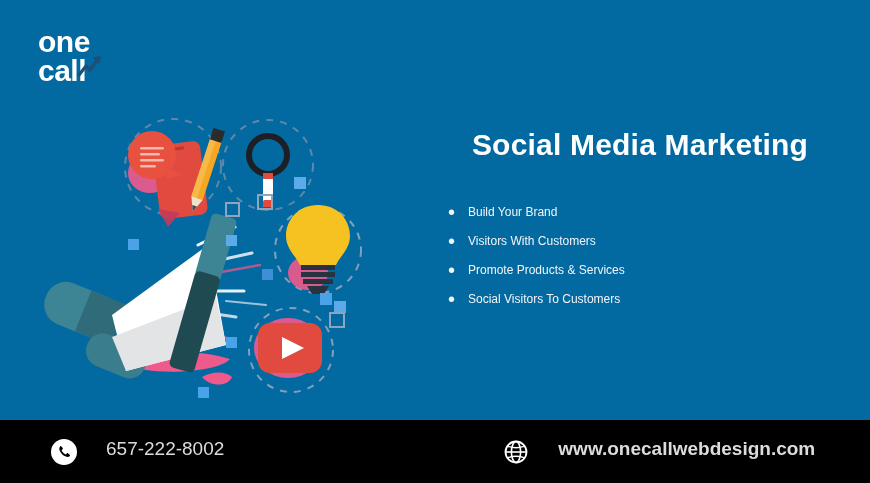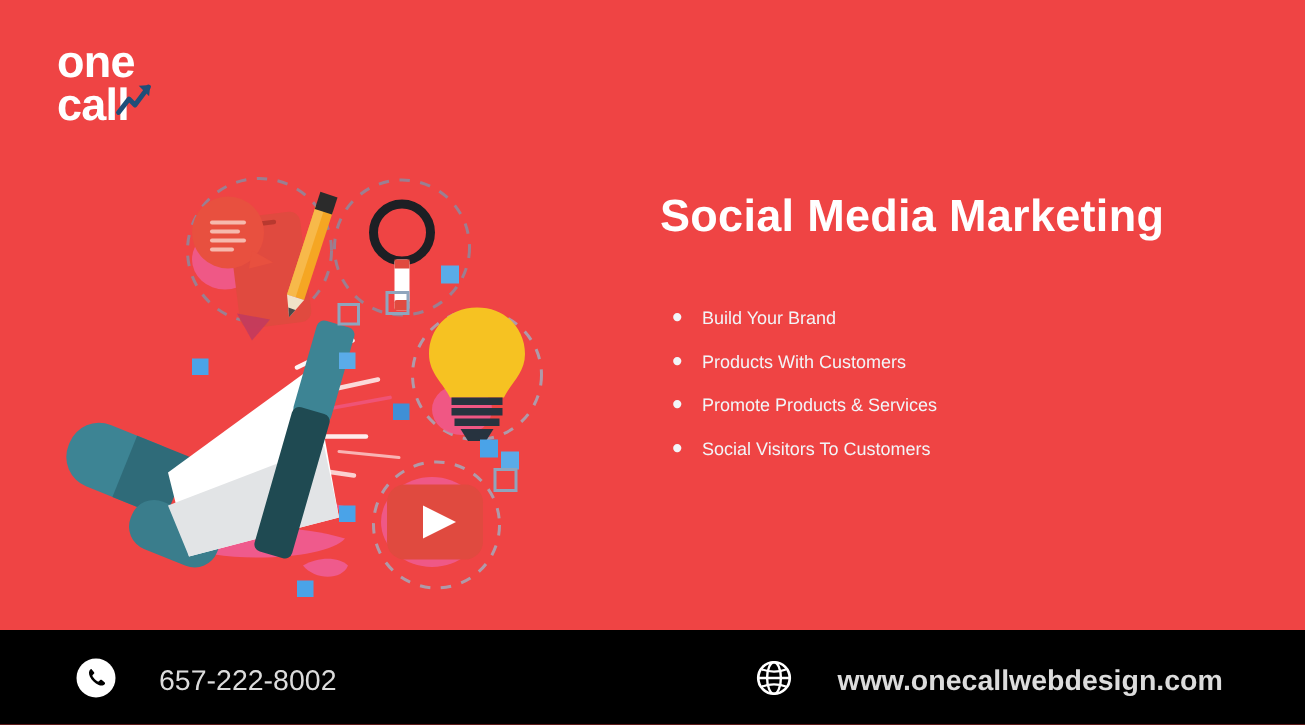--- a/index.html
+++ b/index.html
@@ -4,21 +4,21 @@
 <style>
   html, body {
     margin: 0;
     padding: 0;
     background: #000;
   }
   .banner {
     position: relative;
     width: 870px;
     height: 483px;
-    background: #ef4444;
+    background: #0369a1;
     overflow: hidden;
     font-family: "Liberation Sans", sans-serif;
   }
 
   
   .logo {
     position: absolute;
     left: 38px;
     top: 28px;
     width: 130px;
@@ -58,20 +58,21 @@
     position: absolute;
     left: 440px;
     top: 128px;
     width: 400px;
   }
   .headline {
     color: #ffffff;
     font-size: 30px;
     font-weight: bold;
     letter-spacing: 0.2px;
+    text-align: center;
     margin: 0 0 36px 0;
     white-space: nowrap;
   }
   .bullets {
     list-style: none;
     margin: 0;
     padding: 0 0 0 8px;
   }
   .bullets li {
     color: #f2f5f8;
@@ -96,21 +97,21 @@
     left: 0;
     bottom: 0;
     width: 870px;
     height: 63px;
     background: #000000;
     display: flex;
     align-items: center;
   }
   .footer-item {
     display: flex;
-    align-items: flex-end;
+    align-items: flex-start;
   }
   .footer-phone { margin-left: 50px; }
   .footer-web  { margin-left: 278px; font-weight: bold; }
   .footer-icon {
     width: 28px;
     height: 28px;
     flex: 0 0 28px;
     display: block;
   }
   .footer-label {
@@ -239,21 +240,21 @@
         <rect x="300" y="208" width="14" height="14" fill="none" stroke="#8fa5bd" stroke-width="2"></rect>
         <rect x="196" y="98" width="13" height="13" fill="none" stroke="#8fa5bd" stroke-width="2"></rect>
       </g>
     </svg>
   </div>
 
   <div class="content">
     <h1 class="headline">Social Media Marketing</h1>
     <ul class="bullets">
       <li>Build Your Brand</li>
-      <li>Products With Customers</li>
+      <li>Visitors With Customers</li>
       <li>Promote Products &amp; Services</li>
       <li>Social Visitors To Customers</li>
     </ul>
   </div>
 
   <div class="footer">
 
     <div class="footer-item footer-phone">
       <svg class="footer-icon" viewBox="0 0 28 28">
         <circle cx="14" cy="14" r="13" fill="#ffffff"></circle>

